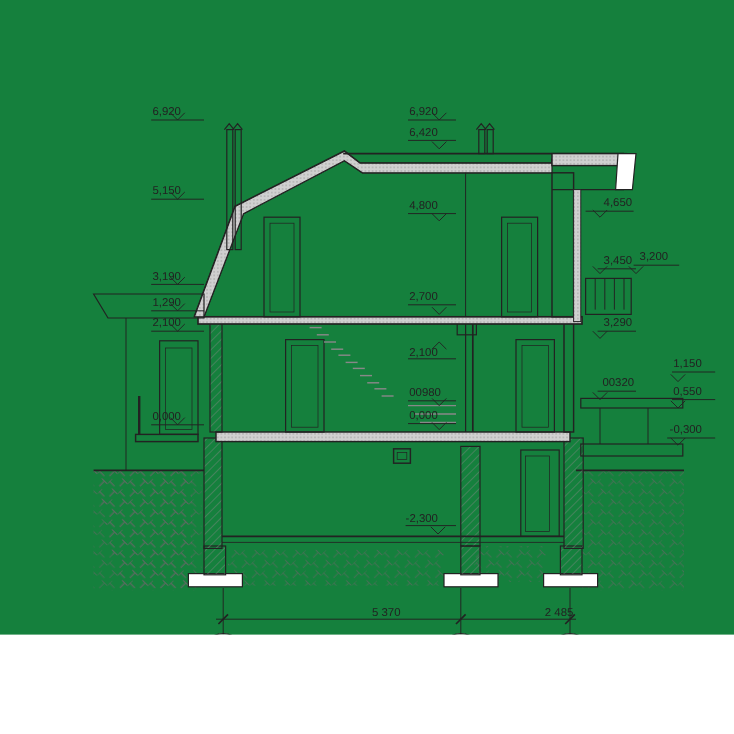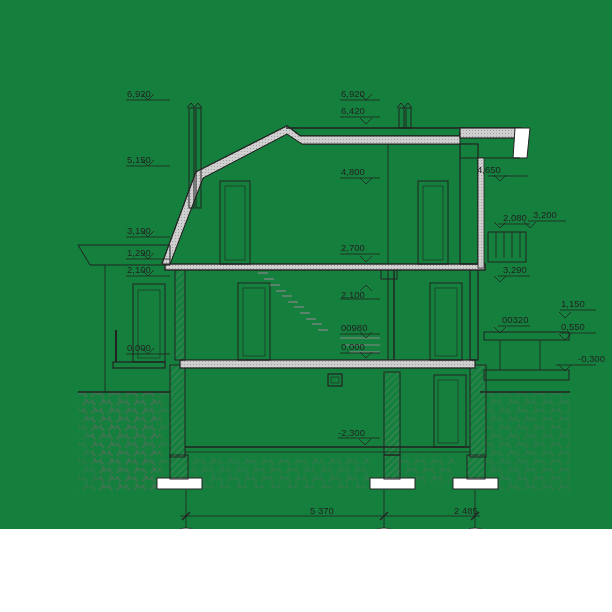--- a/index.html
+++ b/index.html
@@ -190,28 +190,28 @@
 <span class="lbl" style="left:127px;top:265px">2,100</span>
 <span class="lbl" style="left:127px;top:343px">0,000</span>
 <span class="lbl" style="left:341px;top:89px">6,920</span>
 <span class="lbl" style="left:341px;top:106px">6,420</span>
 <span class="lbl" style="left:341px;top:167px">4,800</span>
 <span class="lbl" style="left:341px;top:243px">2,700</span>
 <span class="lbl" style="left:341px;top:290px">2,100</span>
 <span class="lbl" style="left:341px;top:323px">00980</span>
 <span class="lbl" style="left:341px;top:342px">0,000</span>
 <span class="lbl" style="left:338px;top:428px">-2,300</span>
-<span class="lbl" style="left:477px;top:165px">4,650</span>
-<span class="lbl" style="left:503px;top:213px">2,080</span>
+<span class="lbl" style="left:503px;top:165px">4,650</span>
+<span class="lbl" style="left:503px;top:213px">3,450</span>
 <span class="lbl" style="left:533px;top:210px">3,200</span>
 <span class="lbl" style="left:503px;top:265px">3,290</span>
 <span class="lbl" style="left:561px;top:299px">1,150</span>
 <span class="lbl" style="left:502px;top:315px">00320</span>
 <span class="lbl" style="left:561px;top:322px">0,550</span>
-<span class="lbl" style="left:578px;top:354px">-0,300</span>
+<span class="lbl" style="left:558px;top:354px">-0,300</span>
 
 <span class="dim-lbl" style="left:272px;top:505px">5 370</span>
 <span class="dim-lbl" style="left:416px;top:505px">2 485</span>
 
 <span class="axis-lbl" style="left:168px;top:528px">1</span>
 <span class="axis-lbl" style="left:366px;top:528px">2</span>
 <span class="axis-lbl" style="left:457px;top:528px">3</span>
 </div>
 
 </body></html>

